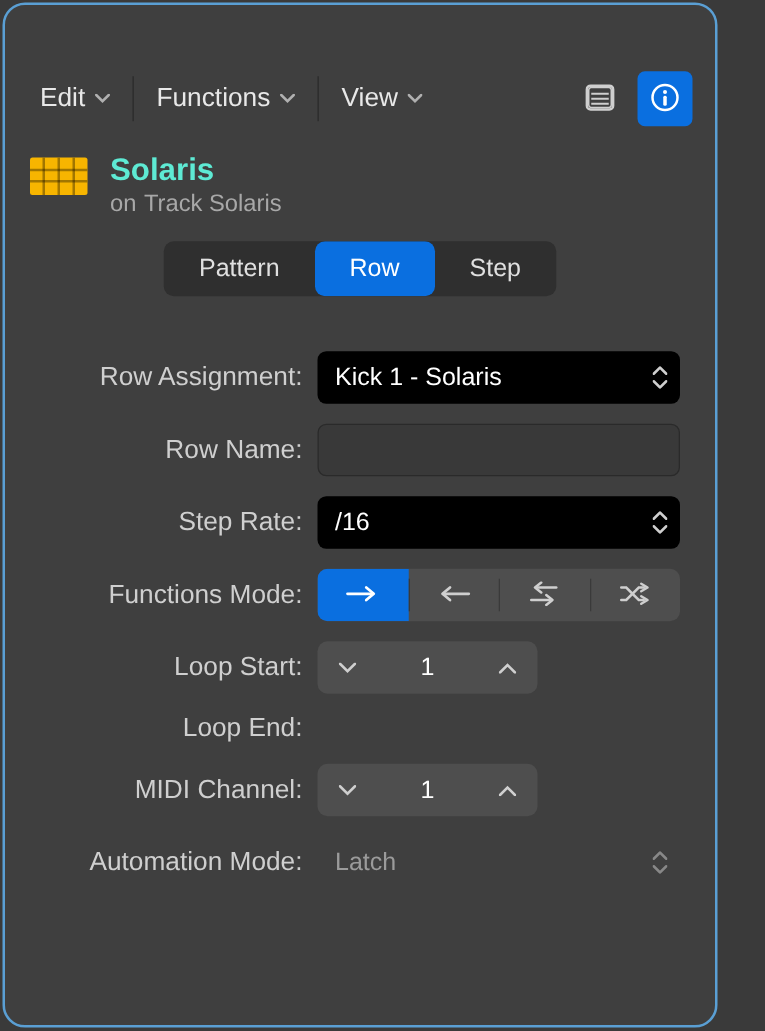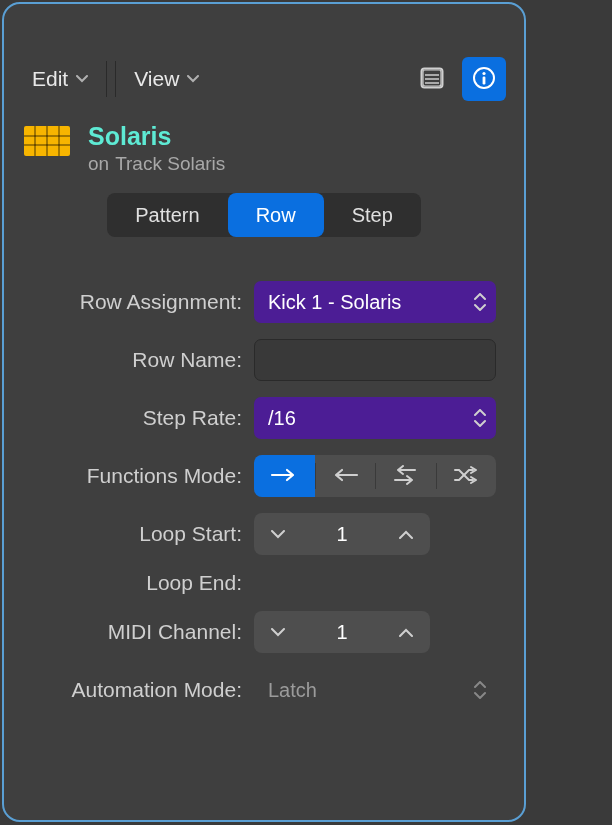--- a/index.html
+++ b/index.html
@@ -4,21 +4,21 @@
 <style>
 * { box-sizing: border-box; margin: 0; padding: 0; }
 body {
   background: #3a3a3a;
   font-family: -apple-system, BlinkMacSystemFont, "Segoe UI", Helvetica, Arial, sans-serif;
   width: 612px;
   height: 825px;
   overflow: hidden;
 }
 .window {
-  width: 524px;
+  width: 572px;
   height: 820px;
   margin: 2px;
   border: 2px solid #5a9fd4;
   border-radius: 18px;
   background: #3f3f3f;
   overflow: hidden;
   display: flex;
   flex-direction: column;
 }
 .toolbar {
@@ -132,21 +132,21 @@
   gap:12px;
 }
 .field-label {
   width: 220px;
   text-align:right;
   color:#cfcfcf;
   font-size:21px;
 }
 .field-control { flex:1; max-width: 322px; }
 .select-ctl {
-  background:#4c1d95;
+  background:#000000;
   border-radius:7px;
   height:42px;
   display:flex;
   align-items:center;
   padding: 0 14px;
   color:#fff;
   font-size:20px;
   position:relative;
   cursor:pointer;
 }
@@ -232,20 +232,28 @@
   <div class="toolbar">
     <button class="menu-btn">
       <span>Edit</span>
       <span class="chev-down">
         <svg width="12" height="8" viewBox="0 0 12 8">
             <path d="M1 1l5 5 5-5" stroke="#b0b0b0" stroke-width="2" fill="none" stroke-linecap="round"></path>
           </svg>
       </span>
     </button>
     <div class="sep-v"></div>
+    <button class="menu-btn">
+      <span>Functions</span>
+      <span class="chev-down">
+        <svg width="12" height="8" viewBox="0 0 12 8">
+            <path d="M1 1l5 5 5-5" stroke="#b0b0b0" stroke-width="2" fill="none" stroke-linecap="round"></path>
+          </svg>
+      </span>
+    </button>
     <div class="sep-v"></div>
     <button class="menu-btn">
       <span>View</span>
       <span class="chev-down">
         <svg width="12" height="8" viewBox="0 0 12 8">
             <path d="M1 1l5 5 5-5" stroke="#b0b0b0" stroke-width="2" fill="none" stroke-linecap="round"></path>
           </svg>
       </span>
     </button>
     <div class="spacer"></div>

